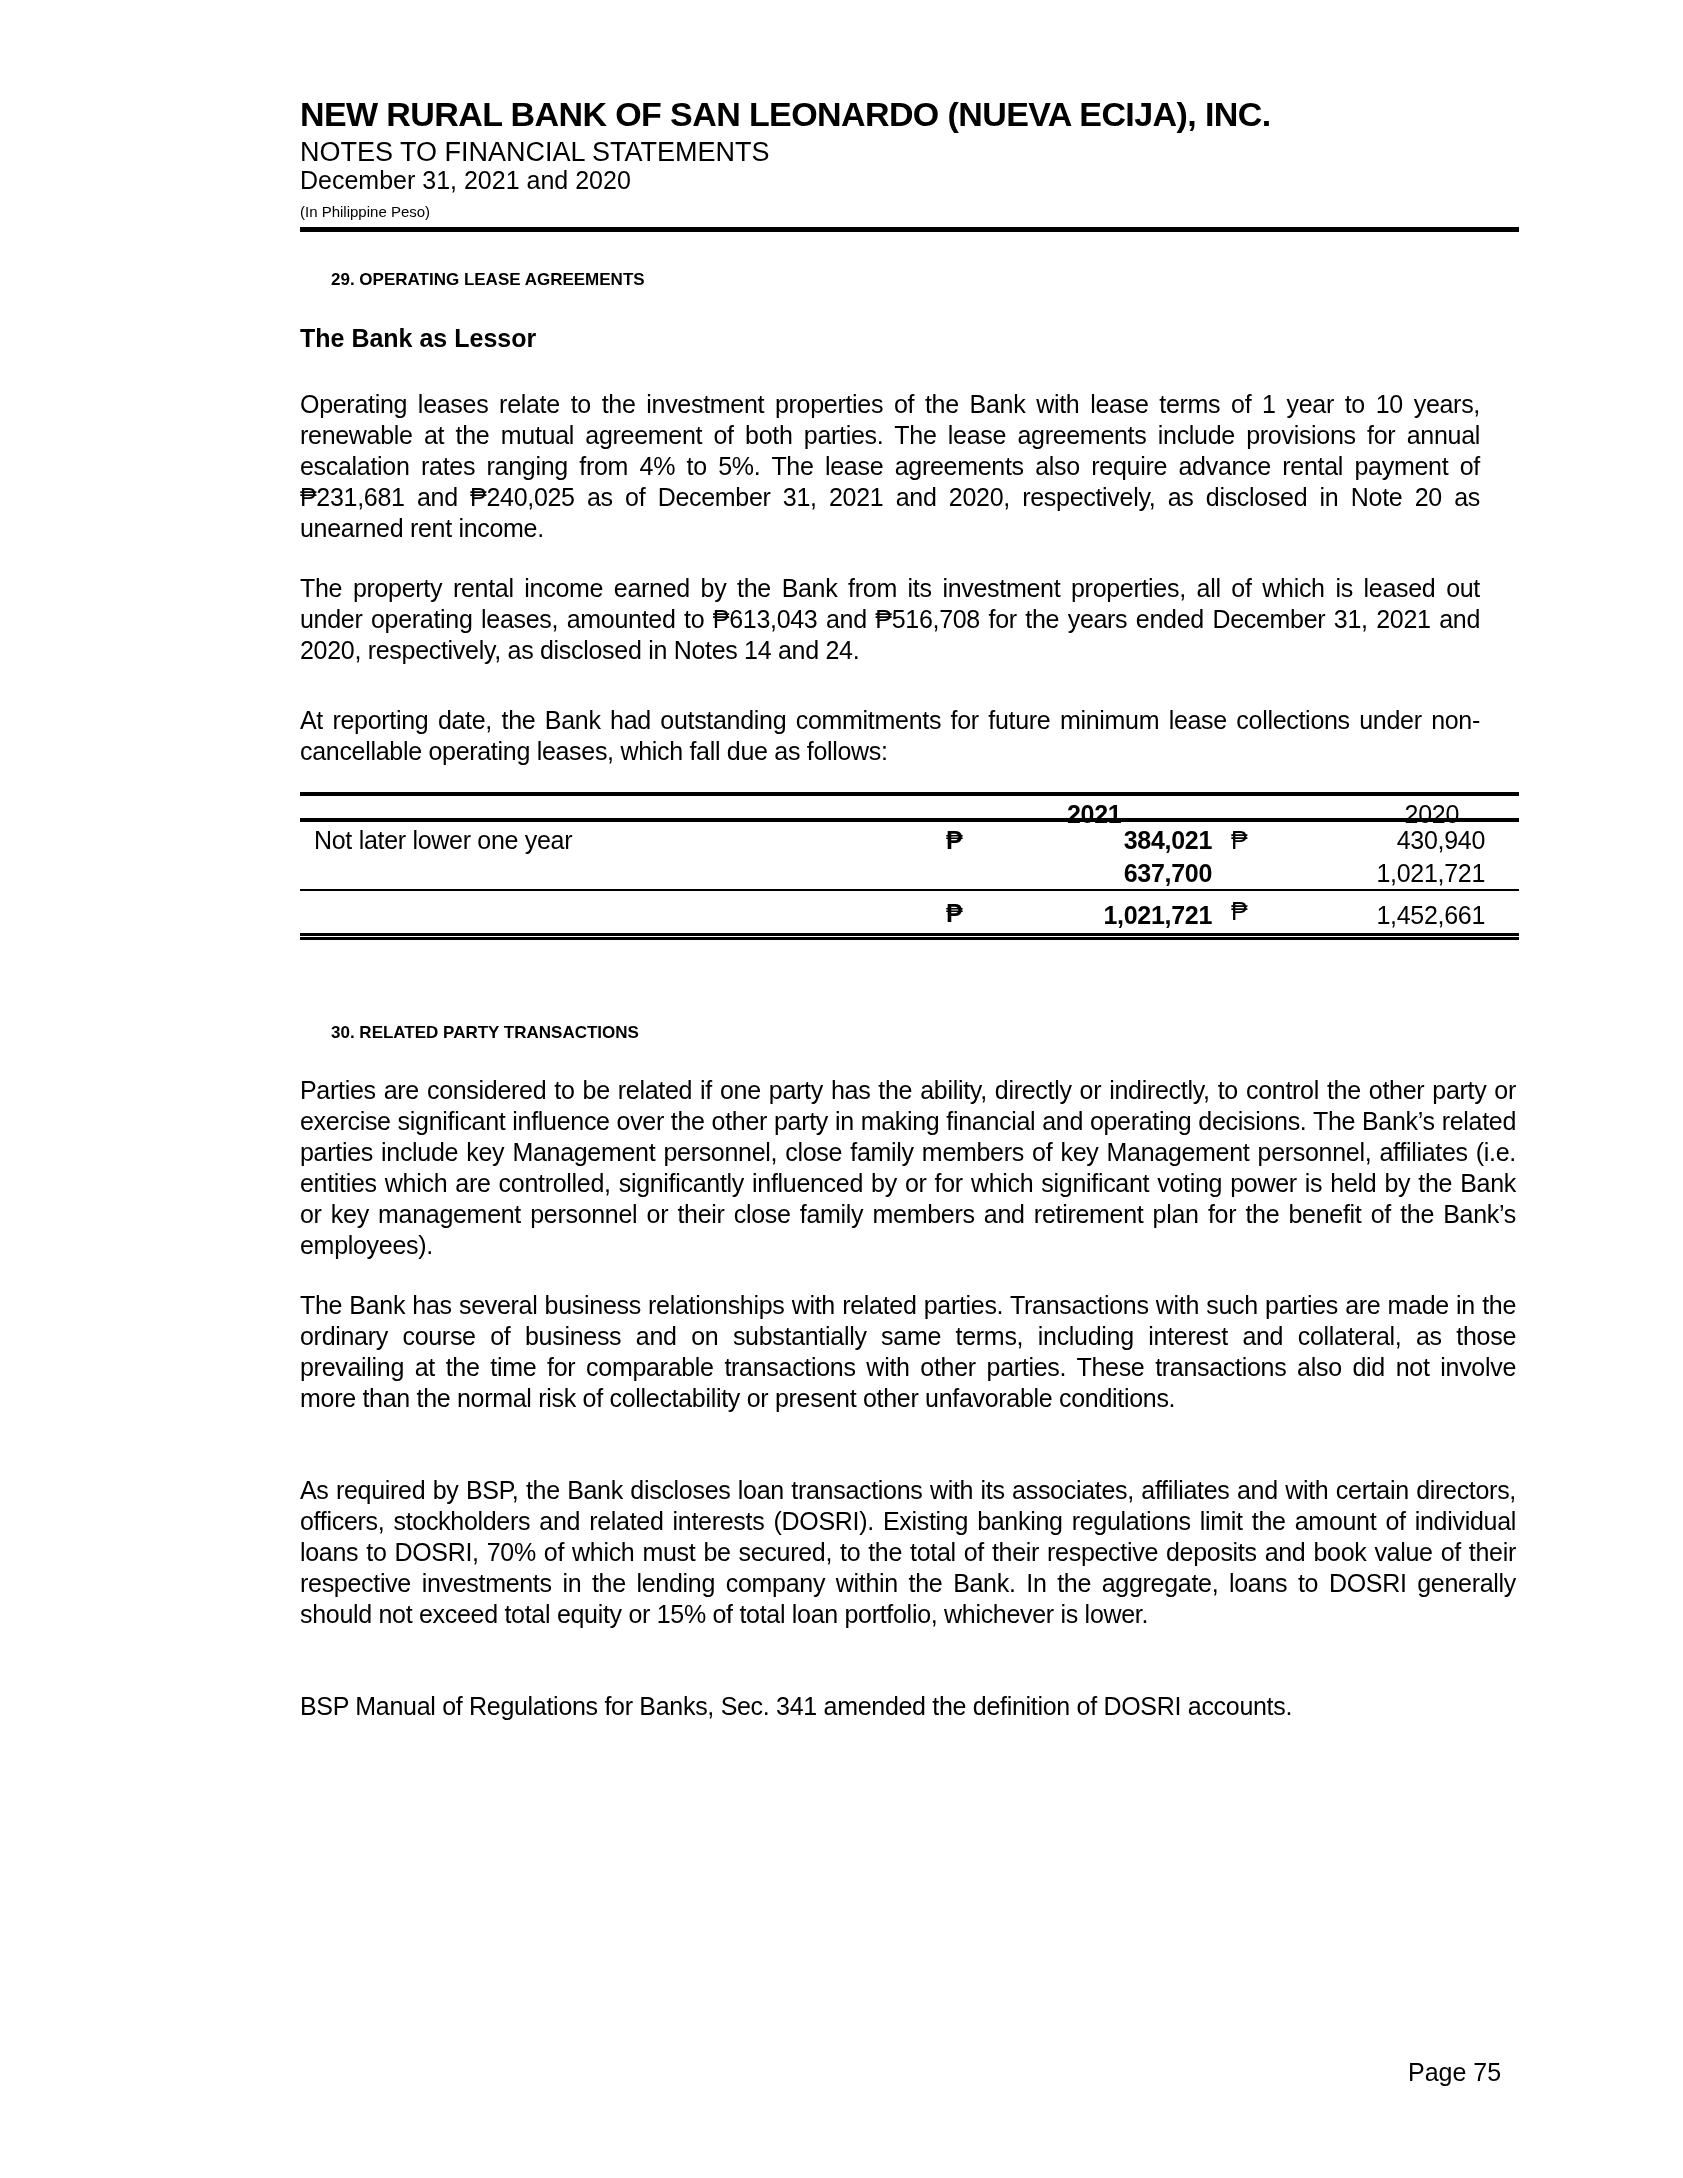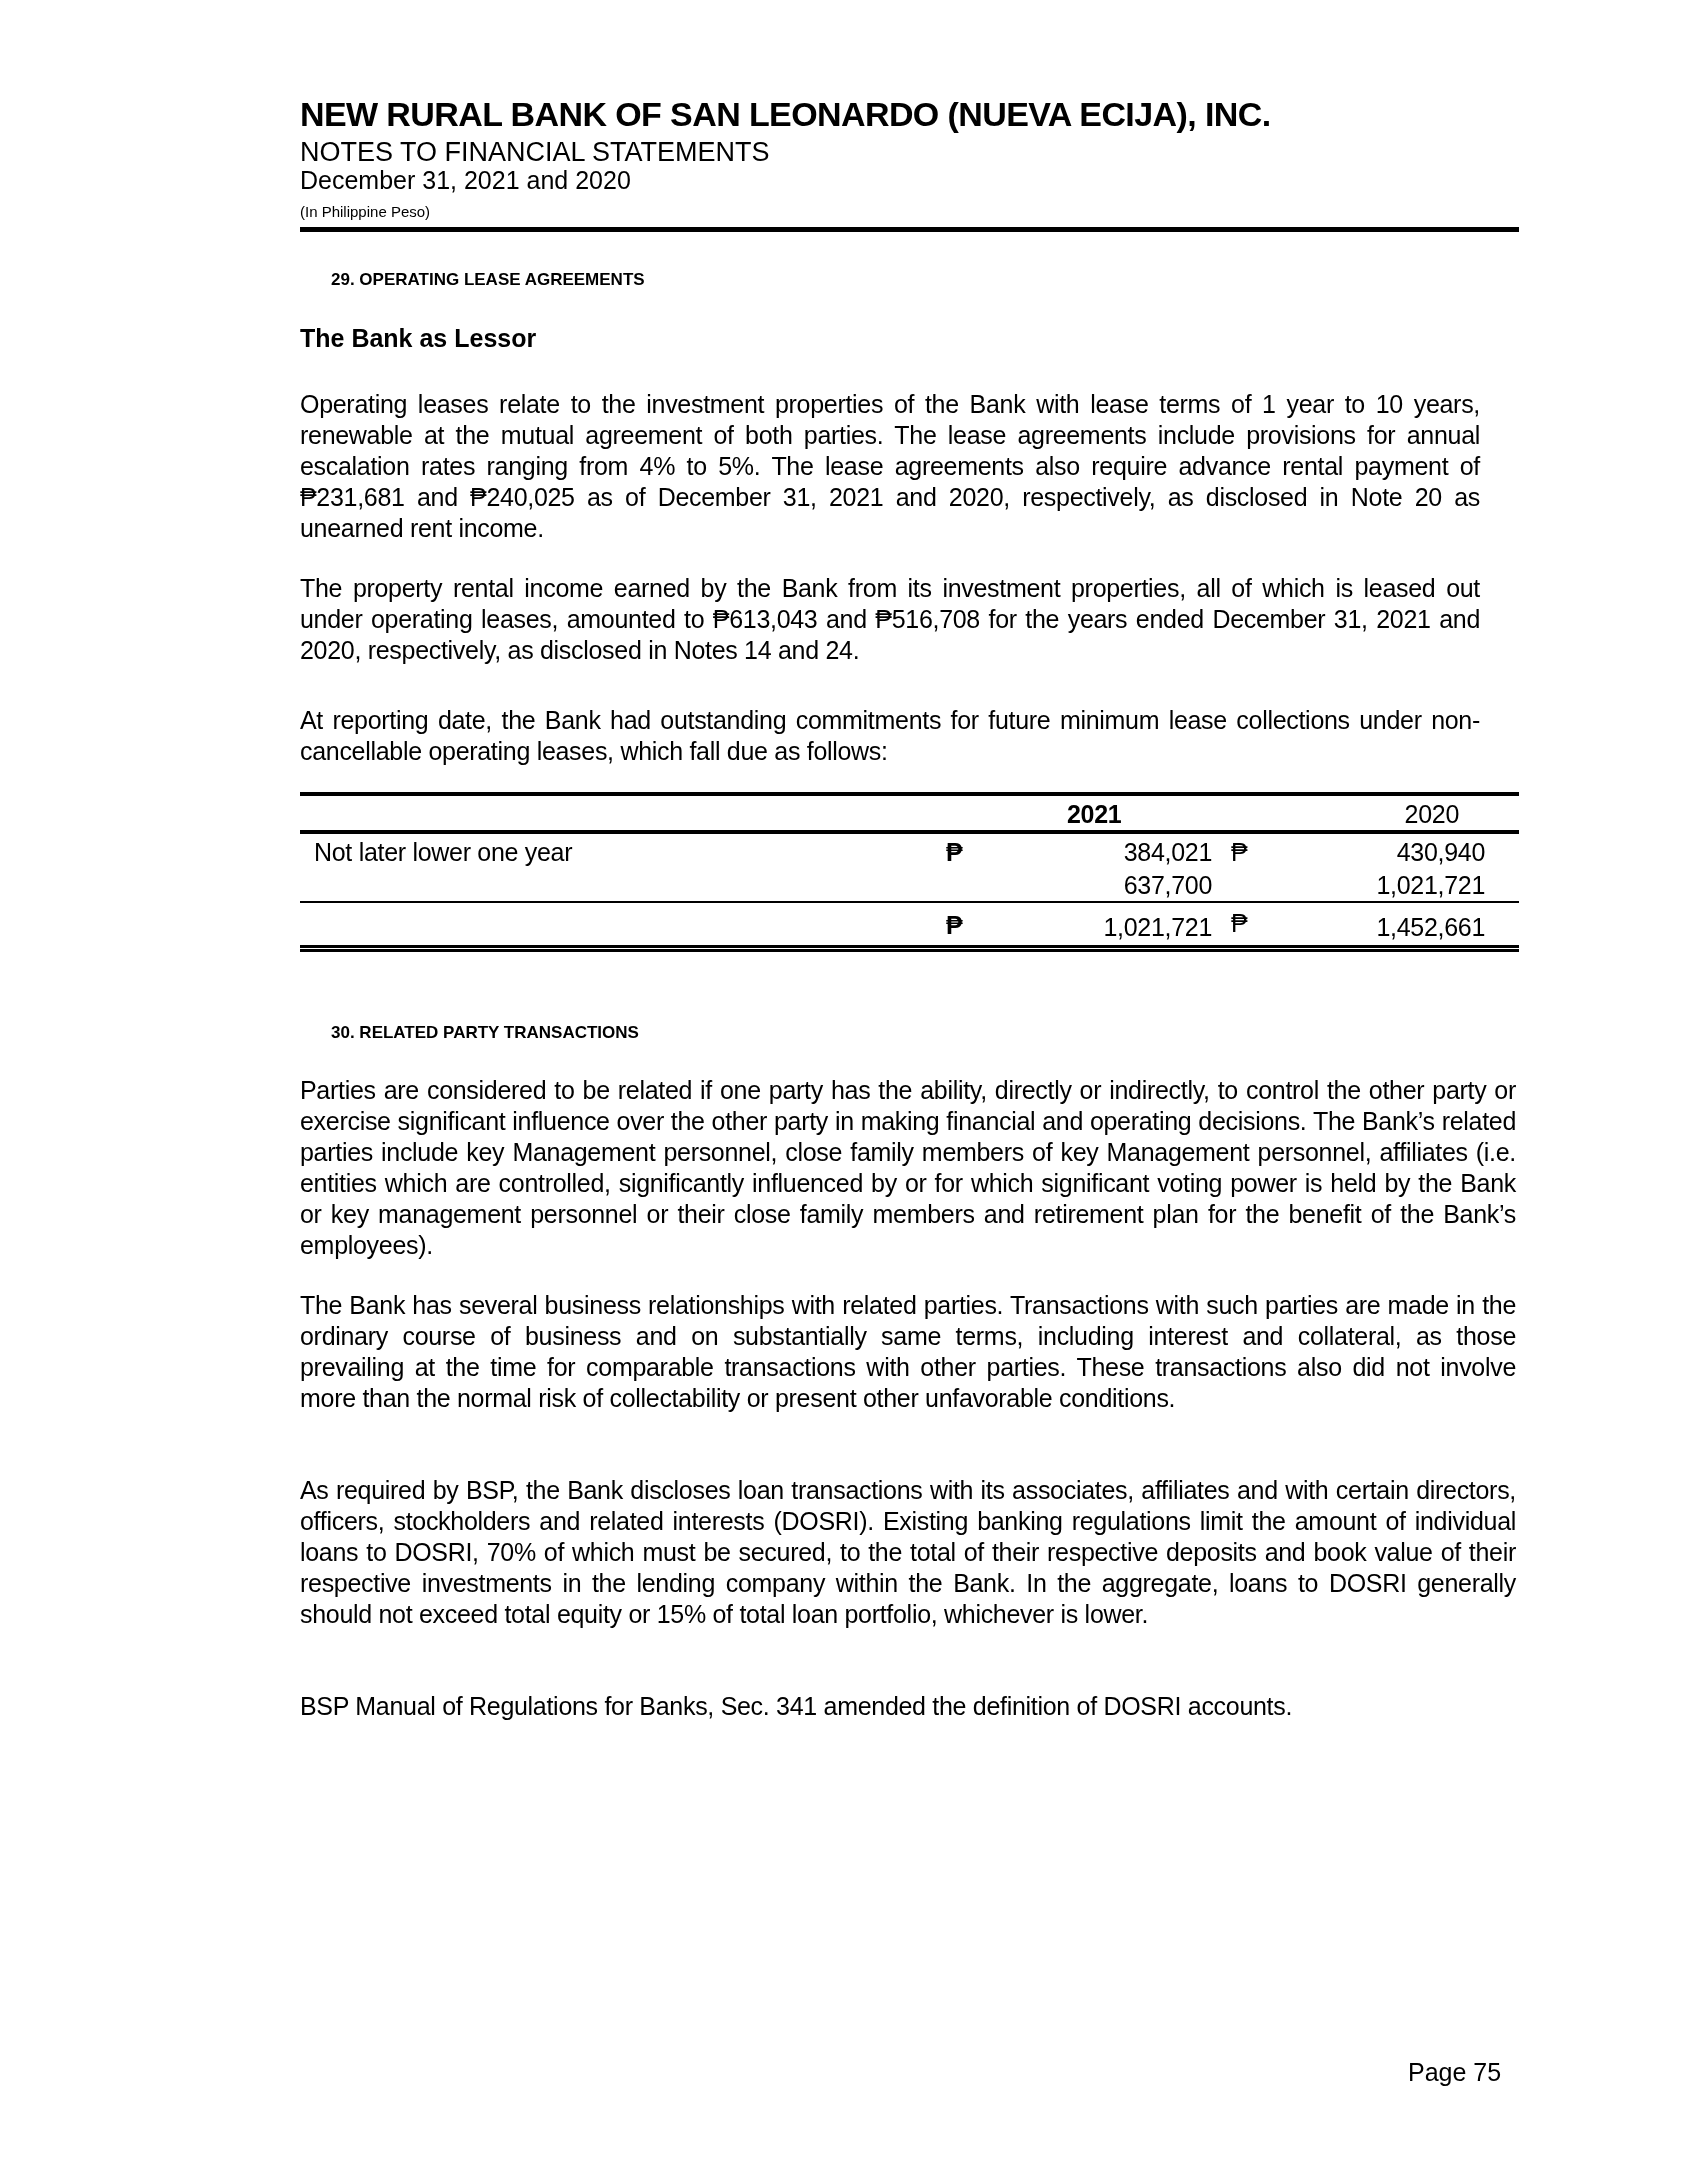--- a/index.html
+++ b/index.html
@@ -18,21 +18,21 @@
   .p30 { width: 1216px; }
   
   .tbl { left: 300px; top: 792px; width: 1219px; }
   .tbl-row { position: relative; height: 36px; }
   .rule-thick { height: 4px; background: #000; }
   .rule-thin { height: 2px; background: #000; }
   .rule-double { height: 7px; border-top: 3px solid #000; border-bottom: 3px solid #000; box-sizing: border-box; }
   .cell { position: absolute; top: 2px; font-size: 25px; line-height: 32px; white-space: nowrap; letter-spacing: -0.3px; }
   .c-label { left: 14px; }
   .c-peso1 { left: 646px; font-weight: bold; }
-  .c-val1 { right: 307px; font-weight: normal; text-align: right; }
+  .c-val1 { right: 307px; font-weight: bold; text-align: right; }
   .c-peso2 { left: 931px; }
   .c-val2 { right: 34px; text-align: center; }
   .c-h2021 { left: 767px; font-weight: bold; }
   .c-h2020 { right: 60px; }
   .page-num { left: 1408px; top: 2057px; font-size: 25px; line-height: 30px; white-space: nowrap; }
 </style>
 </head>
 <body>
 
 <div class="abs hdr-title">NEW RURAL BANK OF SAN LEONARDO (NUEVA ECIJA), INC.</div>
@@ -42,21 +42,21 @@
 <div class="abs hdr-rule"></div>
 
 <div class="abs sec-head" style="top:265px;">29. OPERATING LEASE AGREEMENTS</div>
 <div class="abs sub-head" style="top:323px;">The Bank as Lessor</div>
 <div class="abs para p29" style="top:389px;">Operating leases relate to the investment properties of the Bank with lease terms of 1 year to 10 years, renewable at the mutual agreement of both parties. The lease agreements include provisions for annual escalation rates ranging from 4% to 5%. The lease agreements also require advance rental payment of ₱231,681 and ₱240,025 as of December 31, 2021 and 2020, respectively, as disclosed in Note 20 as unearned rent income.</div>
 <div class="abs para p29" style="top:573px;">The property rental income earned by the Bank from its investment properties, all of which is leased out under operating leases, amounted to ₱613,043 and ₱516,708 for the years ended December 31, 2021 and 2020, respectively, as disclosed in Notes 14 and 24.</div>
 <div class="abs para p29" style="top:705px;">At reporting date, the Bank had outstanding commitments for future minimum lease collections under non-cancellable operating leases, which fall due as follows:</div>
 
 <div class="abs tbl">
   <div class="rule-thick"></div>
-  <div class="tbl-row" style="height:34px;">
+  <div class="tbl-row" style="height:22px;">
     <span class="cell c-h2021">2021</span>
     <span class="cell c-h2020">2020</span>
   </div>
   <div class="rule-thick"></div>
   <div class="tbl-row" style="height:33px;">
     <span class="cell c-label">Not later lower one year</span>
     <span class="cell c-peso1">₱</span>
     <span class="cell c-val1">384,021</span>
     <span class="cell c-peso2">₱</span>
     <span class="cell c-val2">430,940</span>

